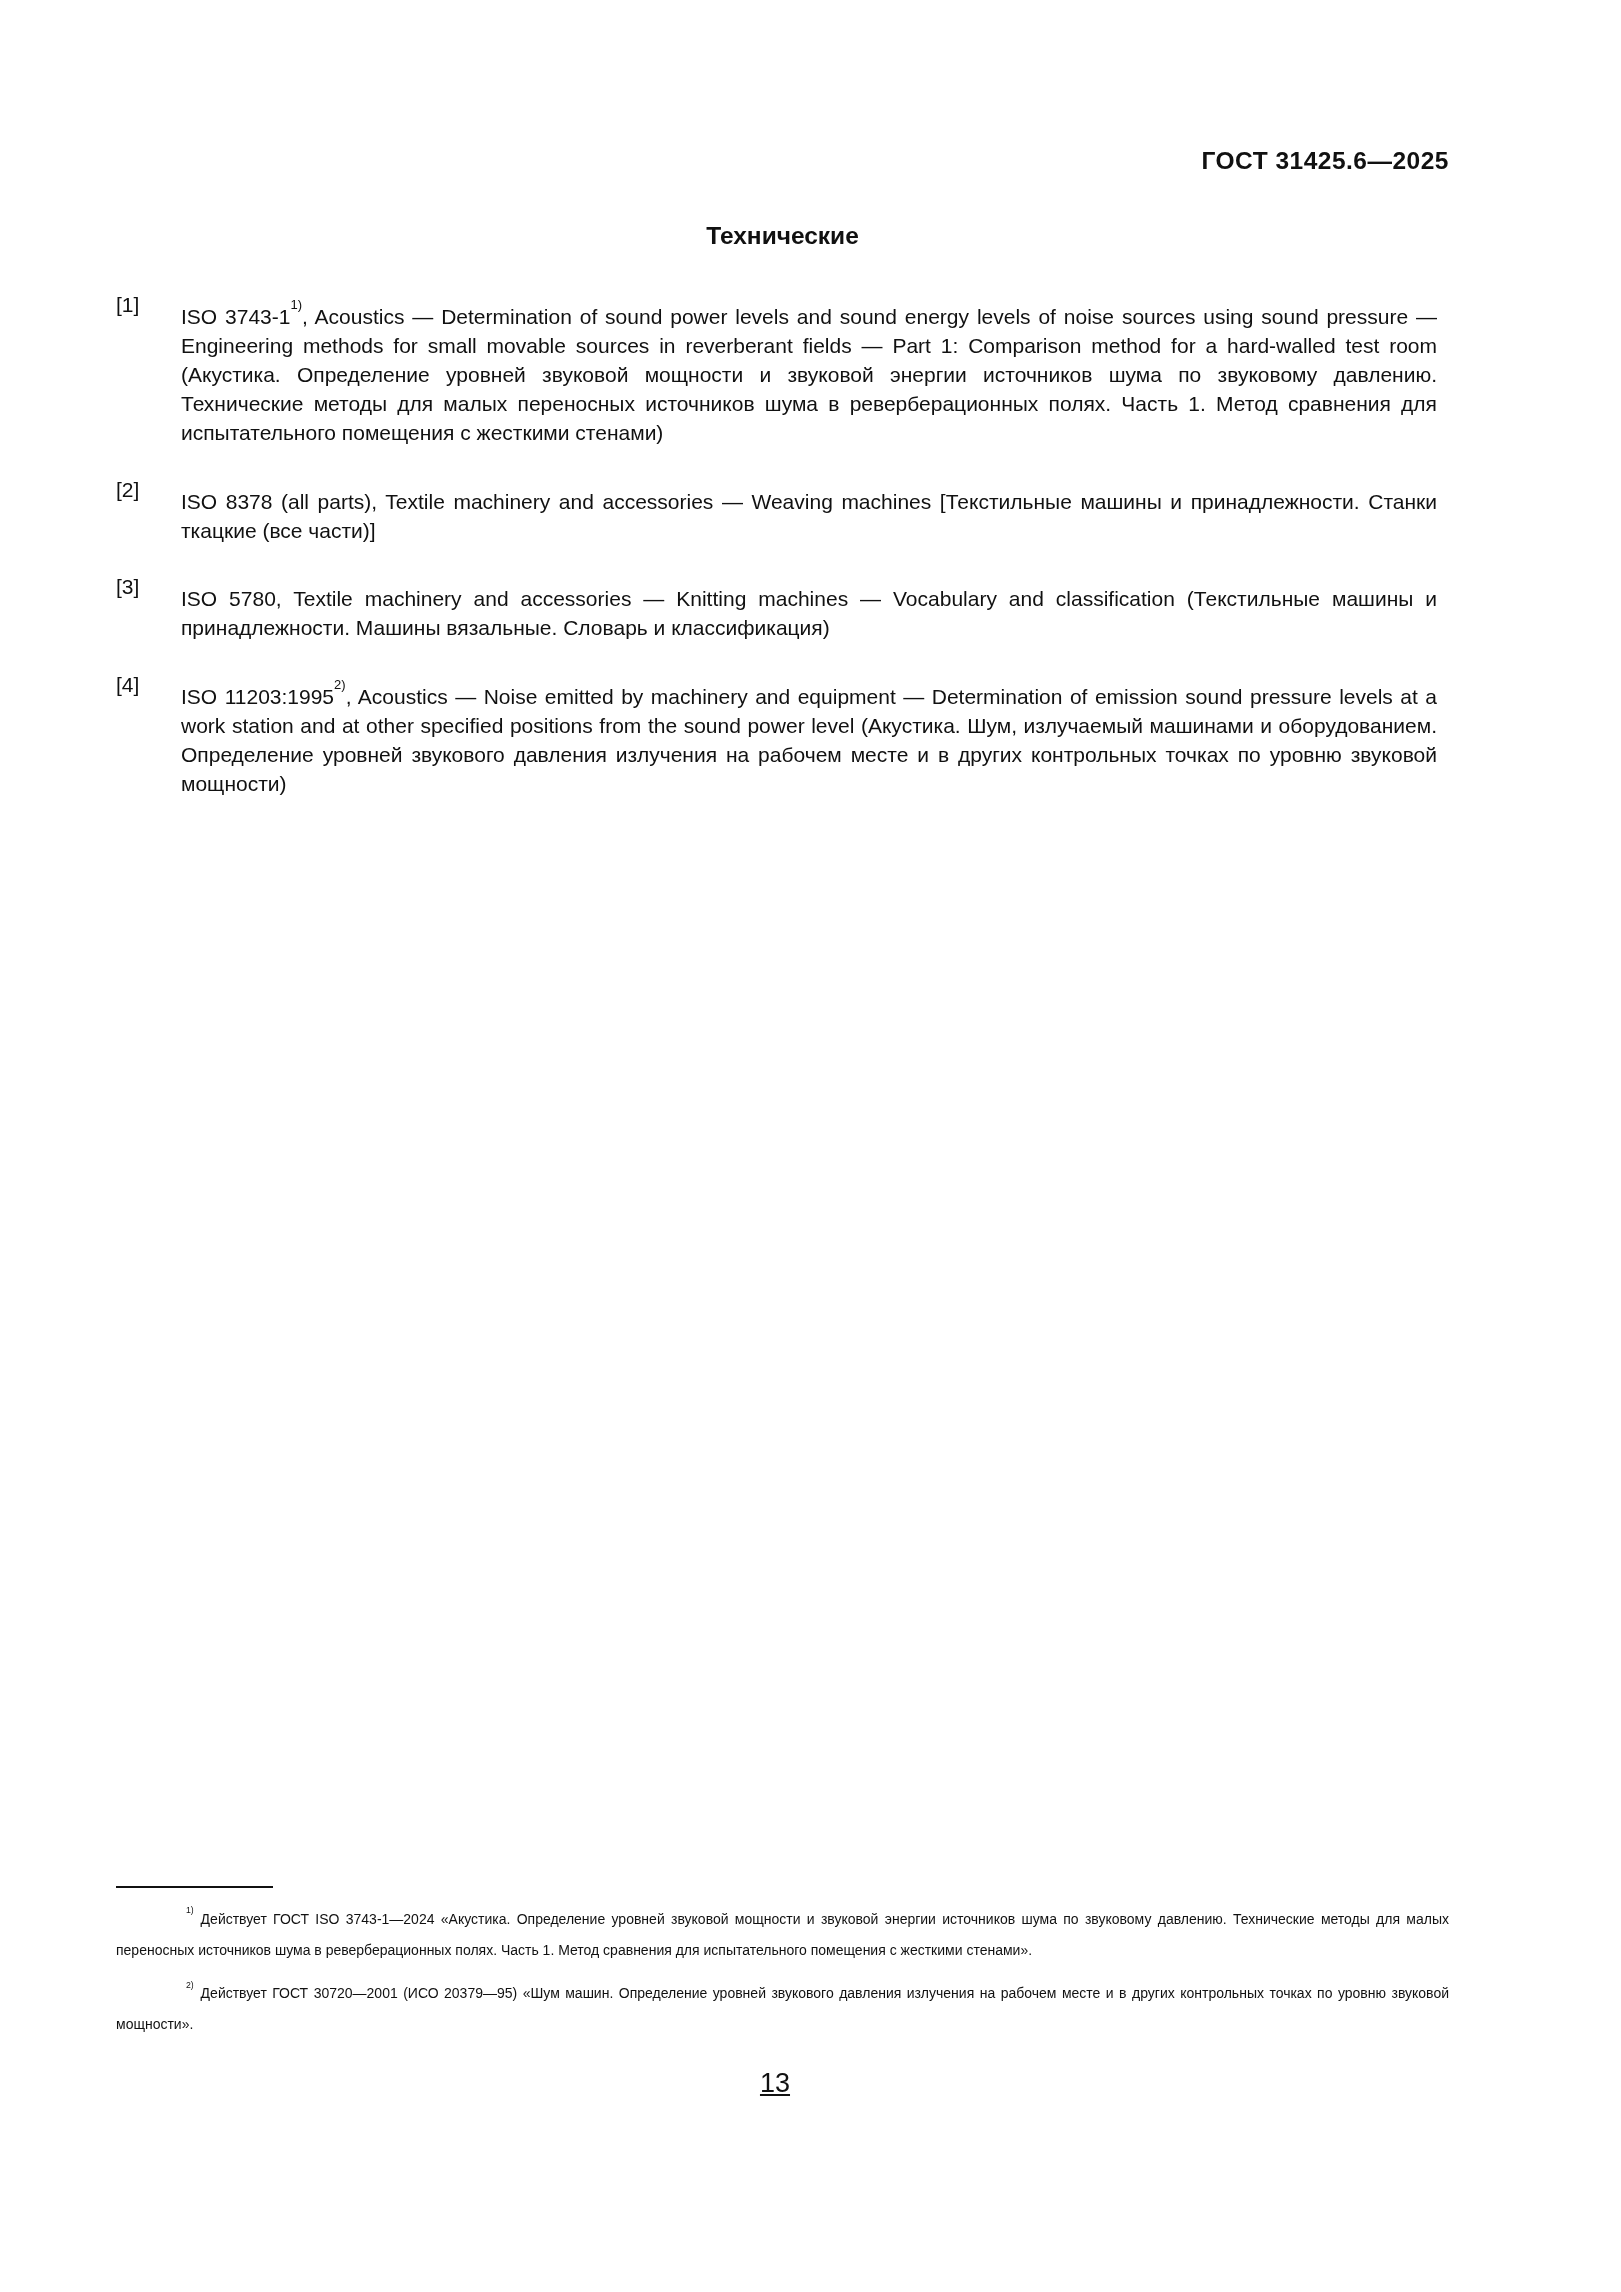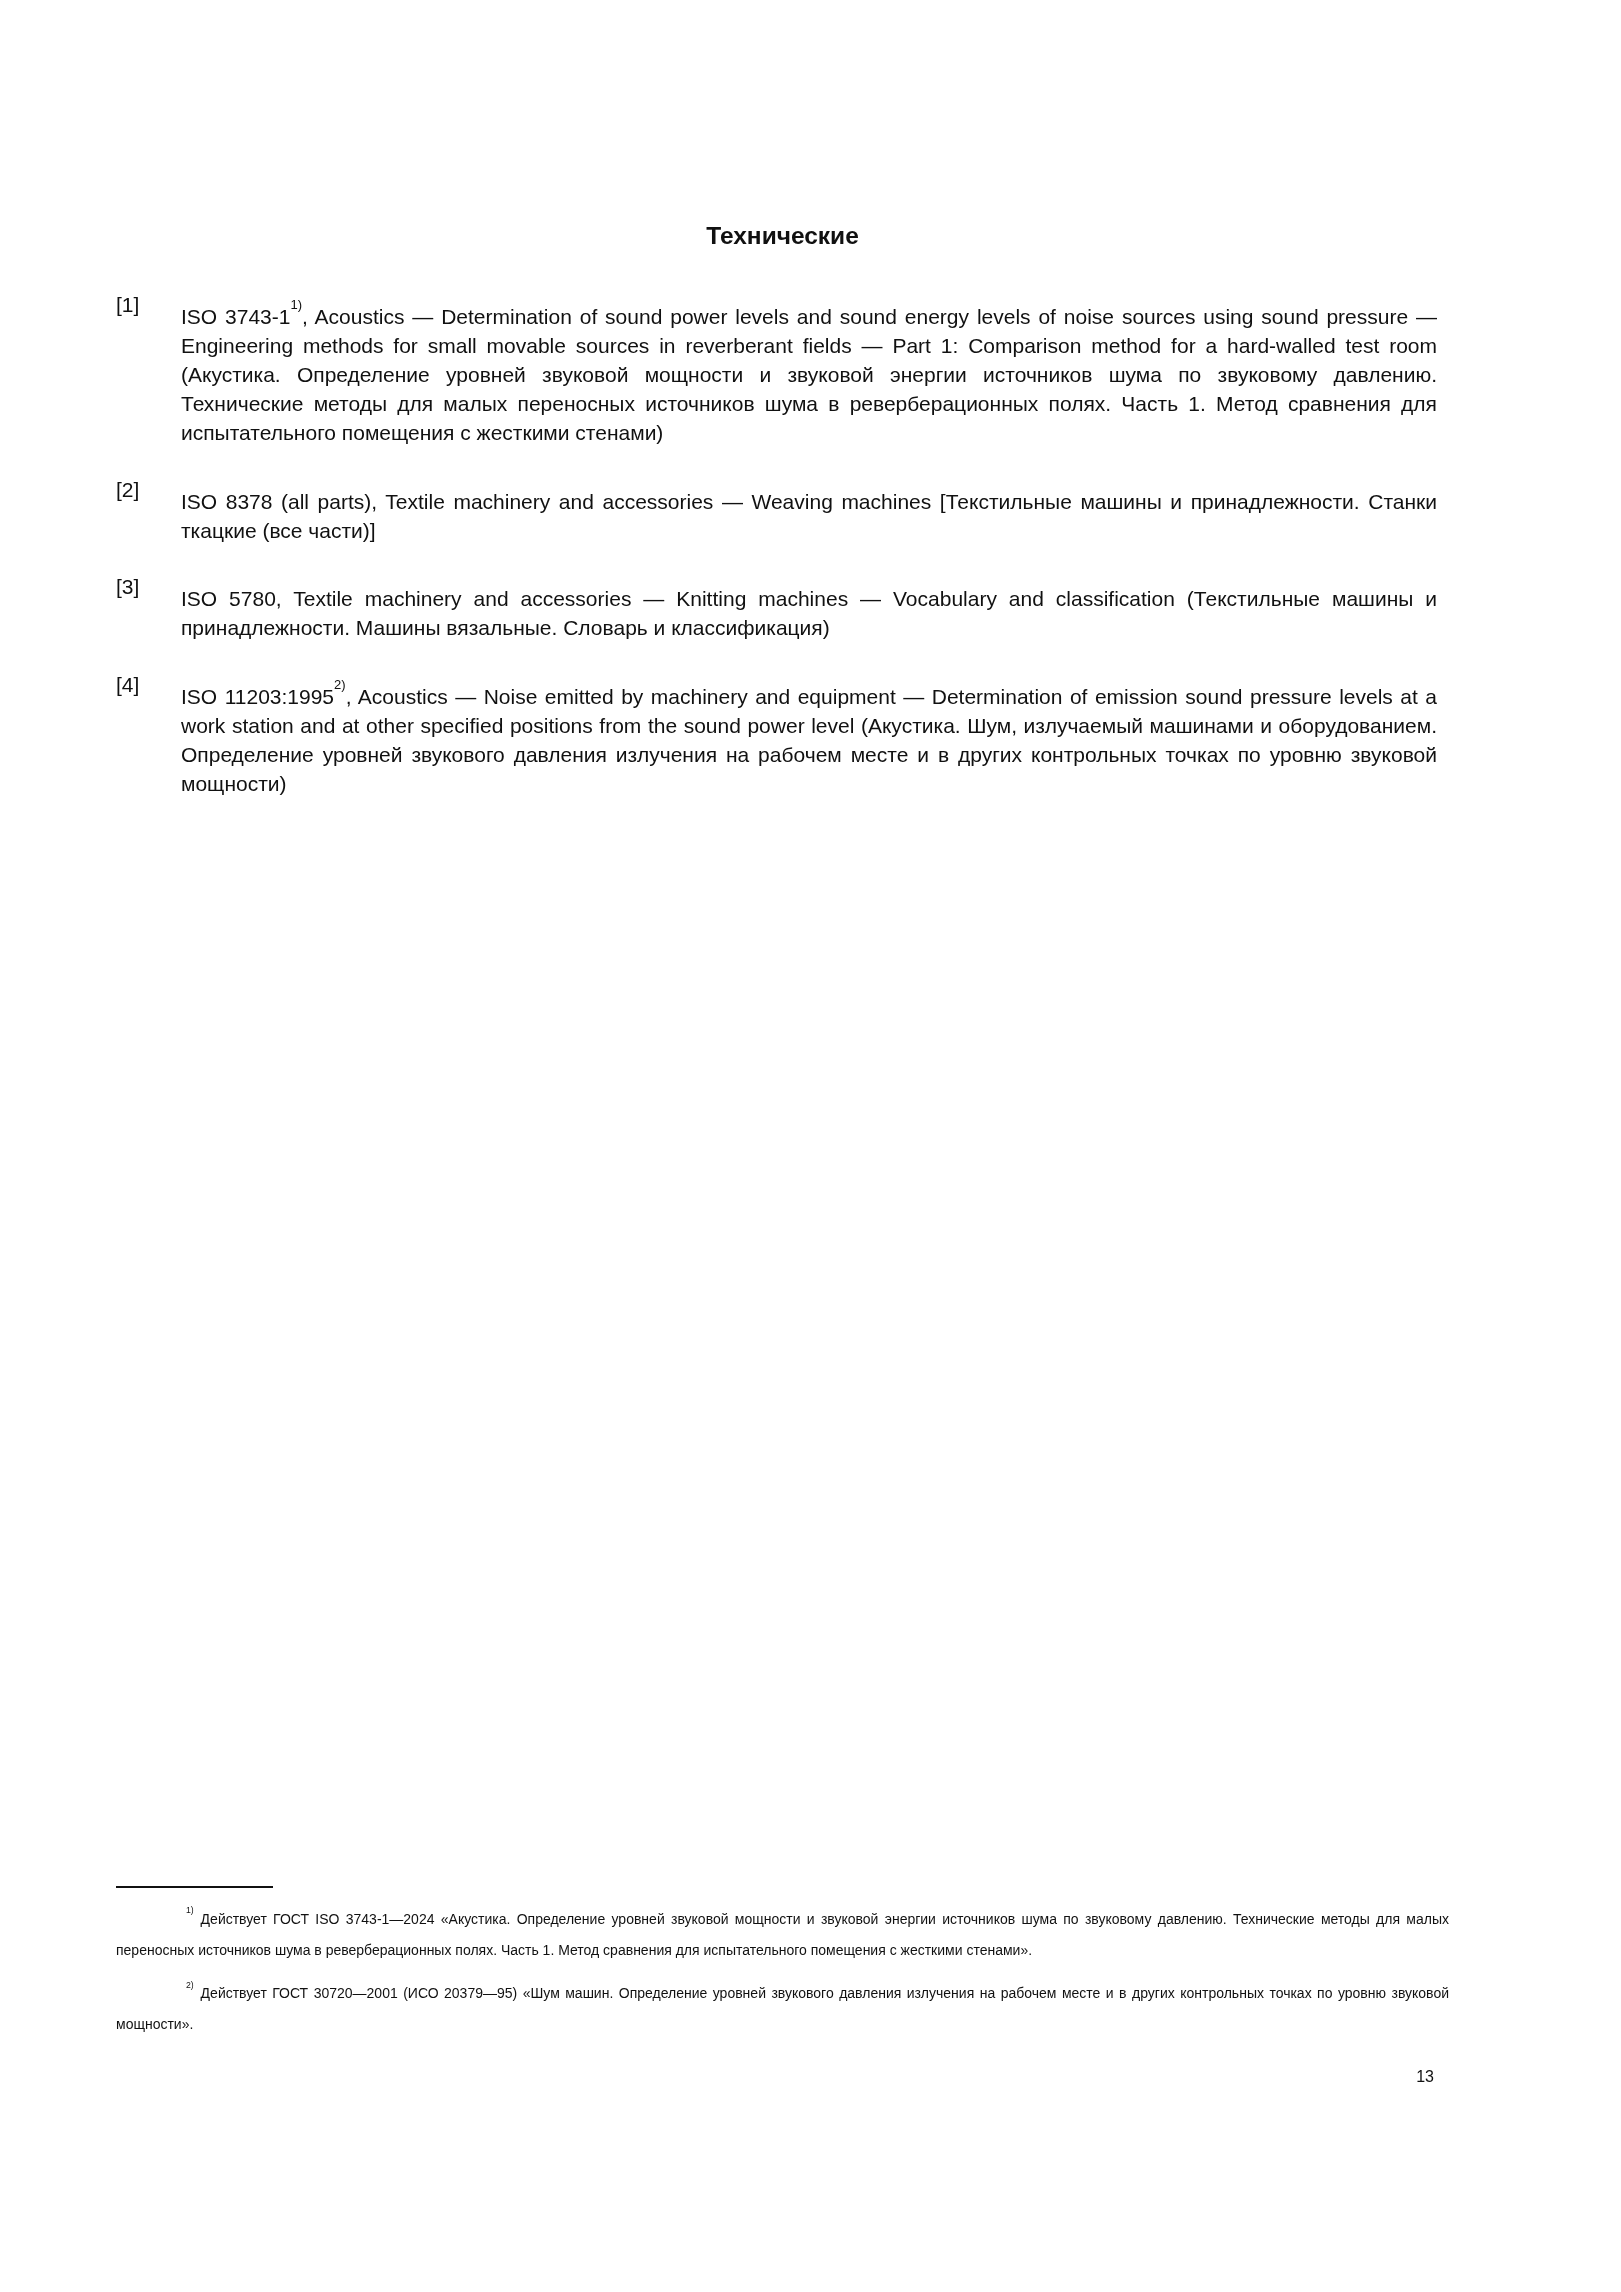--- a/index.html
+++ b/index.html
@@ -82,29 +82,31 @@
     text-align: justify;
   }
   .fn sup.fnmark {
     margin-right: 6.9px;
   }
   .page-number {
     position: absolute;
     left: 116px;
     top: 2068px;
     width: 1318px;
-    text-align: right;
-    font-size: 16px;
+    text-align: center;
+    font-size: 27px;
+    text-decoration: underline;
   }
 </style>
 </head>
 <body>
 
 <div class="page">
 
+  <div class="running-header">ГОСТ 31425.6—2025</div>
 
   <div class="page-title">Технические</div>
 
   <div class="entries">
 
     <div class="entry">
       <span class="entry-num">[1]</span>
       <p class="entry-text"><span>ISO 3743-1</span><sup class="fnmark">1)</sup><span>, Acoustics — Determination of sound power levels and sound energy levels of noise sources using sound pressure — Engineering methods for small movable sources in reverberant fields — Part 1: Comparison method for a hard-walled test room (Акустика. Определение уровней звуковой мощности и звуковой энергии источников шума по звуковому давлению. Технические методы для малых переносных источников шума в реверберационных полях. Часть 1. Метод сравнения для испытательного помещения с жесткими стенами)</span></p>
     </div>
 

